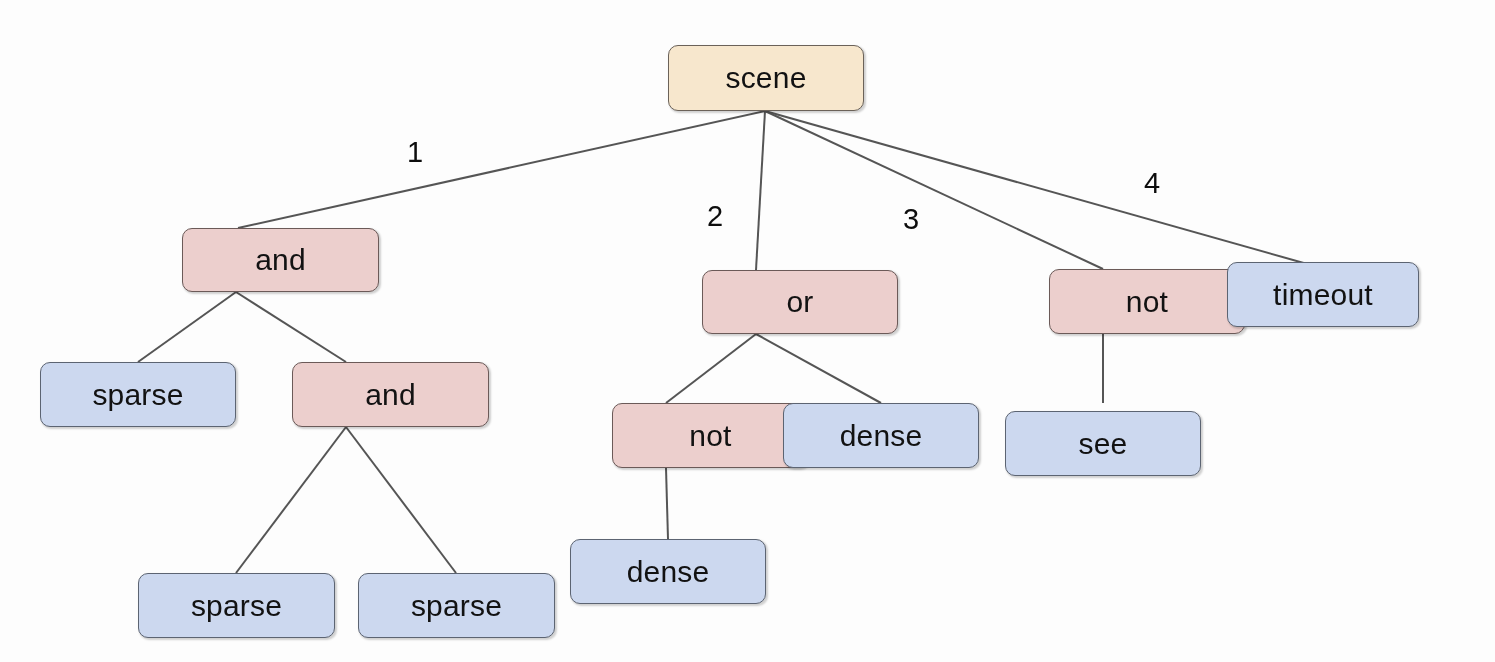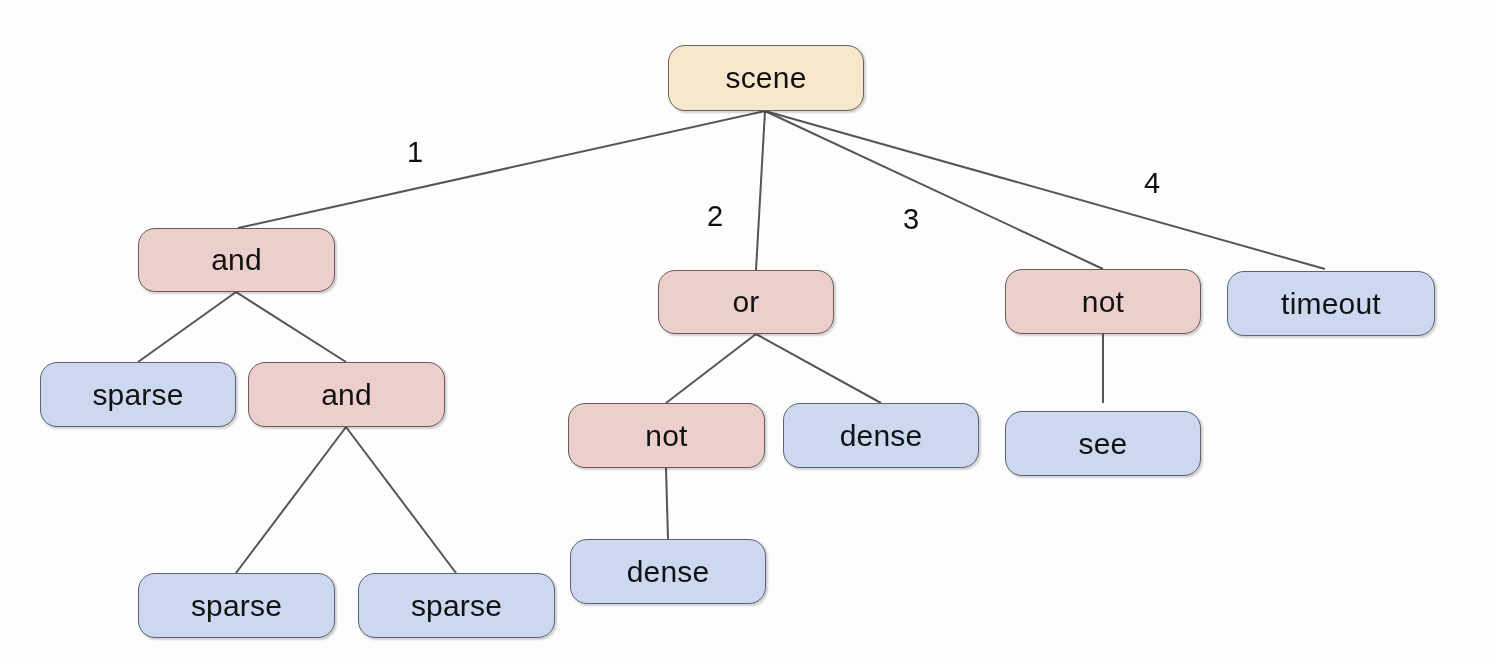--- a/index.html
+++ b/index.html
@@ -19,32 +19,32 @@
     position: absolute;
     left: 0;
     top: 0;
     width: 1495px;
     height: 662px;
   }
   .node {
     position: absolute;
     box-sizing: border-box;
     border: 1.6px solid #5a5a5a;
-    border-radius: 17px;
+    border-radius: 10px;
     display: flex;
     align-items: center;
     justify-content: center;
     font-size: 30px;
     color: #121212;
     letter-spacing: 0.2px;
     box-shadow: 1.5px 1.5px 2px rgba(0,0,0,0.18);
     white-space: nowrap;
   }
   .node.root   { background: #f7e7cd; border-color: #6b6259; }
-  .node.op     { background: #eccfcd; border-color: #6b5a58; }
+  .node.op     { background: #eccfcd; border-color: #6b5a58; margin-left: 44px; }
   .node.term   { background: #ccd8ef; border-color: #5c6472; }
   .edge-label {
     position: absolute;
     font-size: 29px;
     color: #0d0d0d;
     transform: translate(-50%, -50%);
     white-space: nowrap;
   }
 </style>
 </head>
@@ -77,39 +77,39 @@
       </div>
       <div class="node op" style="left: 248px; top: 362px; width: 197px; height: 65px;">
         <span>and</span>
       </div>
       <div class="node term" style="left: 138px; top: 573px; width: 197px; height: 65px;">
         <span>sparse</span>
       </div>
       <div class="node term" style="left: 358px; top: 573px; width: 197px; height: 65px;">
         <span>sparse</span>
       </div>
-      <div class="node op" style="left: 658px; top: 270px; width: 176px; height: 64px; justify-content: center;">
+      <div class="node op" style="left: 658px; top: 270px; width: 196px; height: 64px; justify-content: center;">
         <span>or</span>
       </div>
       <div class="node op" style="left: 568px; top: 403px; width: 197px; height: 65px;">
         <span>not</span>
       </div>
       <div class="node term" style="left: 783px; top: 403px; width: 196px; height: 65px;">
         <span>dense</span>
       </div>
       <div class="node term" style="left: 570px; top: 539px; width: 196px; height: 65px;">
         <span>dense</span>
       </div>
       <div class="node op" style="left: 1005px; top: 269px; width: 196px; height: 65px;">
         <span>not</span>
       </div>
       <div class="node term" style="left: 1005px; top: 403px; width: 196px; height: 65px; margin-top: 8px;">
         <span>see</span>
       </div>
-      <div class="node term" style="left: 1227px; top: 271px; width: 208px; height: 65px;">
+      <div class="node term" style="left: 1227px; top: 262px; width: 192px; height: 65px;">
         <span>timeout</span>
       </div>
     </div>
   <div id="label-layer">
       <div class="edge-label" style="left: 415px; top: 152px;">1</div>
       <div class="edge-label" style="left: 715px; top: 216px;">2</div>
       <div class="edge-label" style="left: 911px; top: 219px;">3</div>
       <div class="edge-label" style="left: 1152px; top: 183px;">4</div>
     </div>
 </div>

